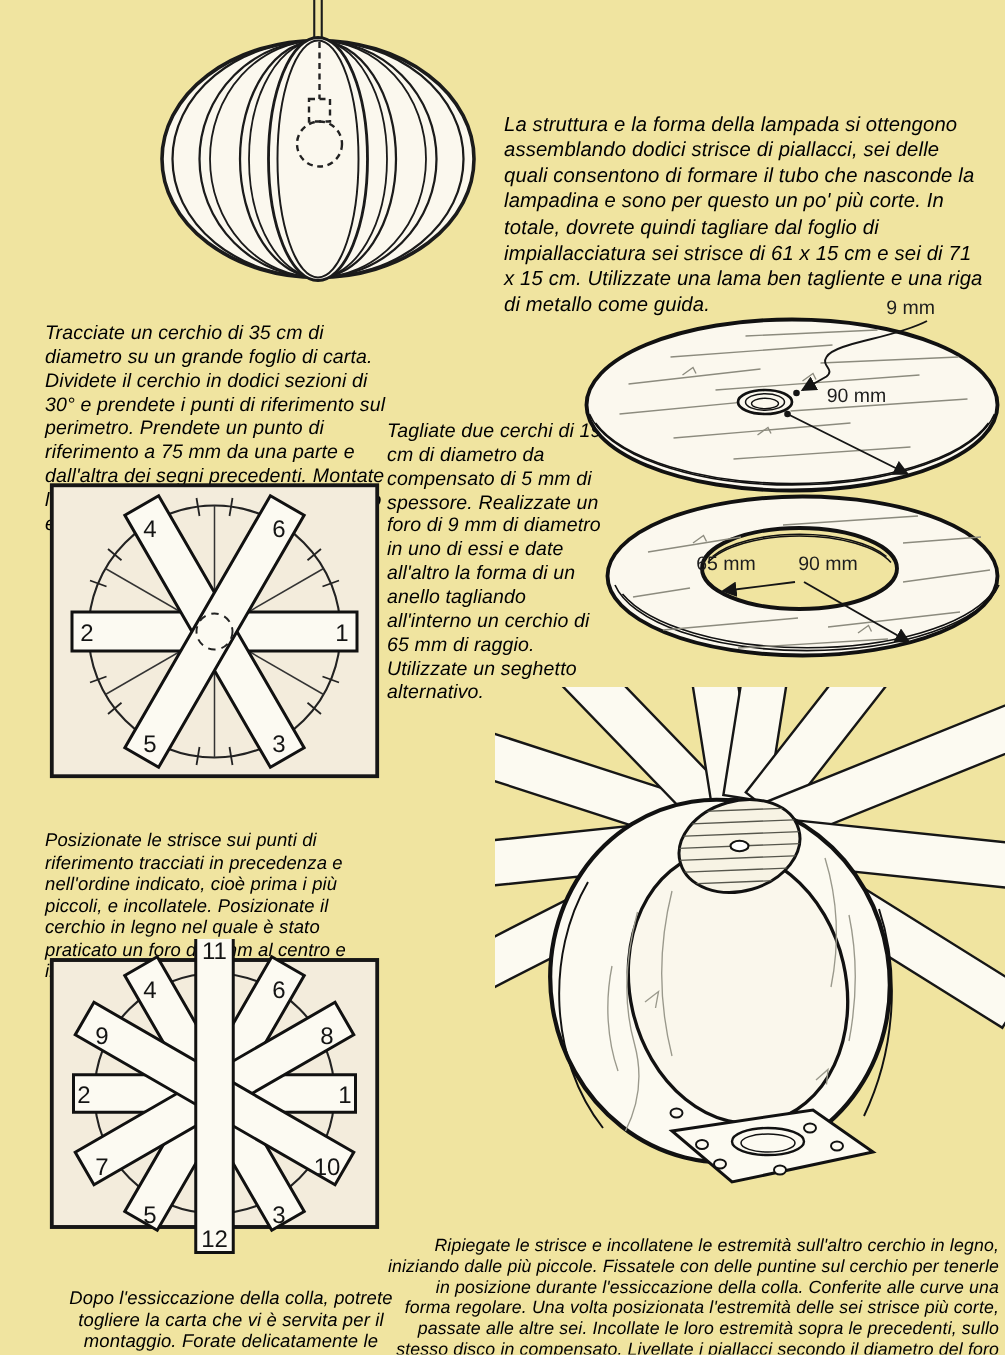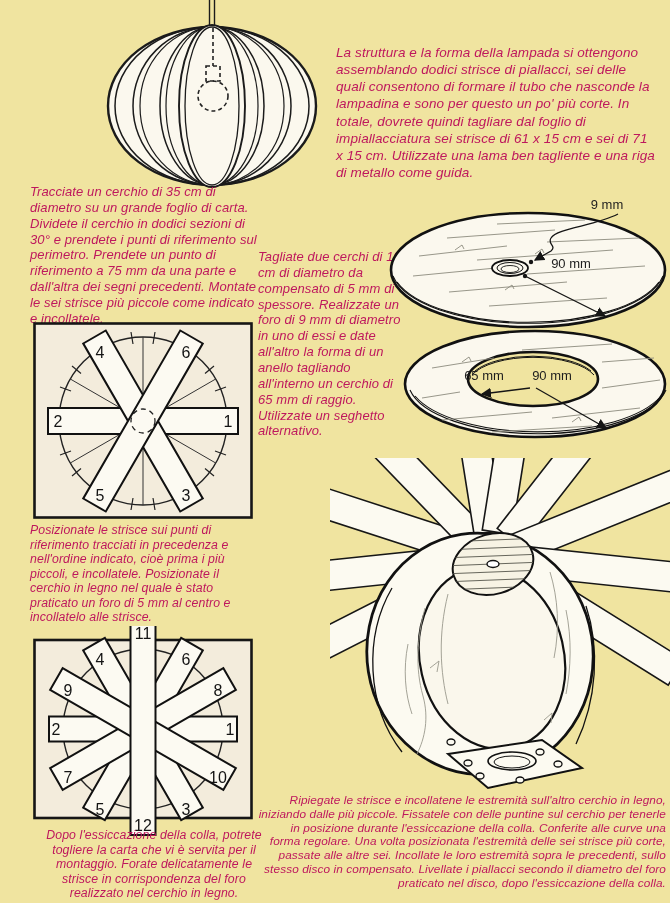--- a/index.html
+++ b/index.html
@@ -4,24 +4,25 @@
 <style>
   html,body{margin:0;padding:0;}
   body{
     width:670px;height:903px;position:relative;overflow:hidden;
     background:#f0e4a0;
     font-family:"Liberation Sans",sans-serif;
   }
   .abs{position:absolute;}
   .body-text{
     font-style:italic;
-    color:#be185d;
+    color:#000000;
     font-size:13px;
     line-height:1.24;
     letter-spacing:.1px;
+    margin-top:30px;
   }
   .intro{font-size:13.5px;line-height:1.27;}
   .narrow{line-height:1.22;}
   .tight{font-size:12.3px;line-height:1.18;}
   .wide-bottom{font-size:11.8px;line-height:1.17;text-align:right;}
   svg{display:block;}
   svg text{font-family:"Liberation Sans",sans-serif;}
   .dim-label{font-size:13px;fill:#1d1d1d;}
   .strip-num{font-size:16px;fill:#141414;}
 </style>

